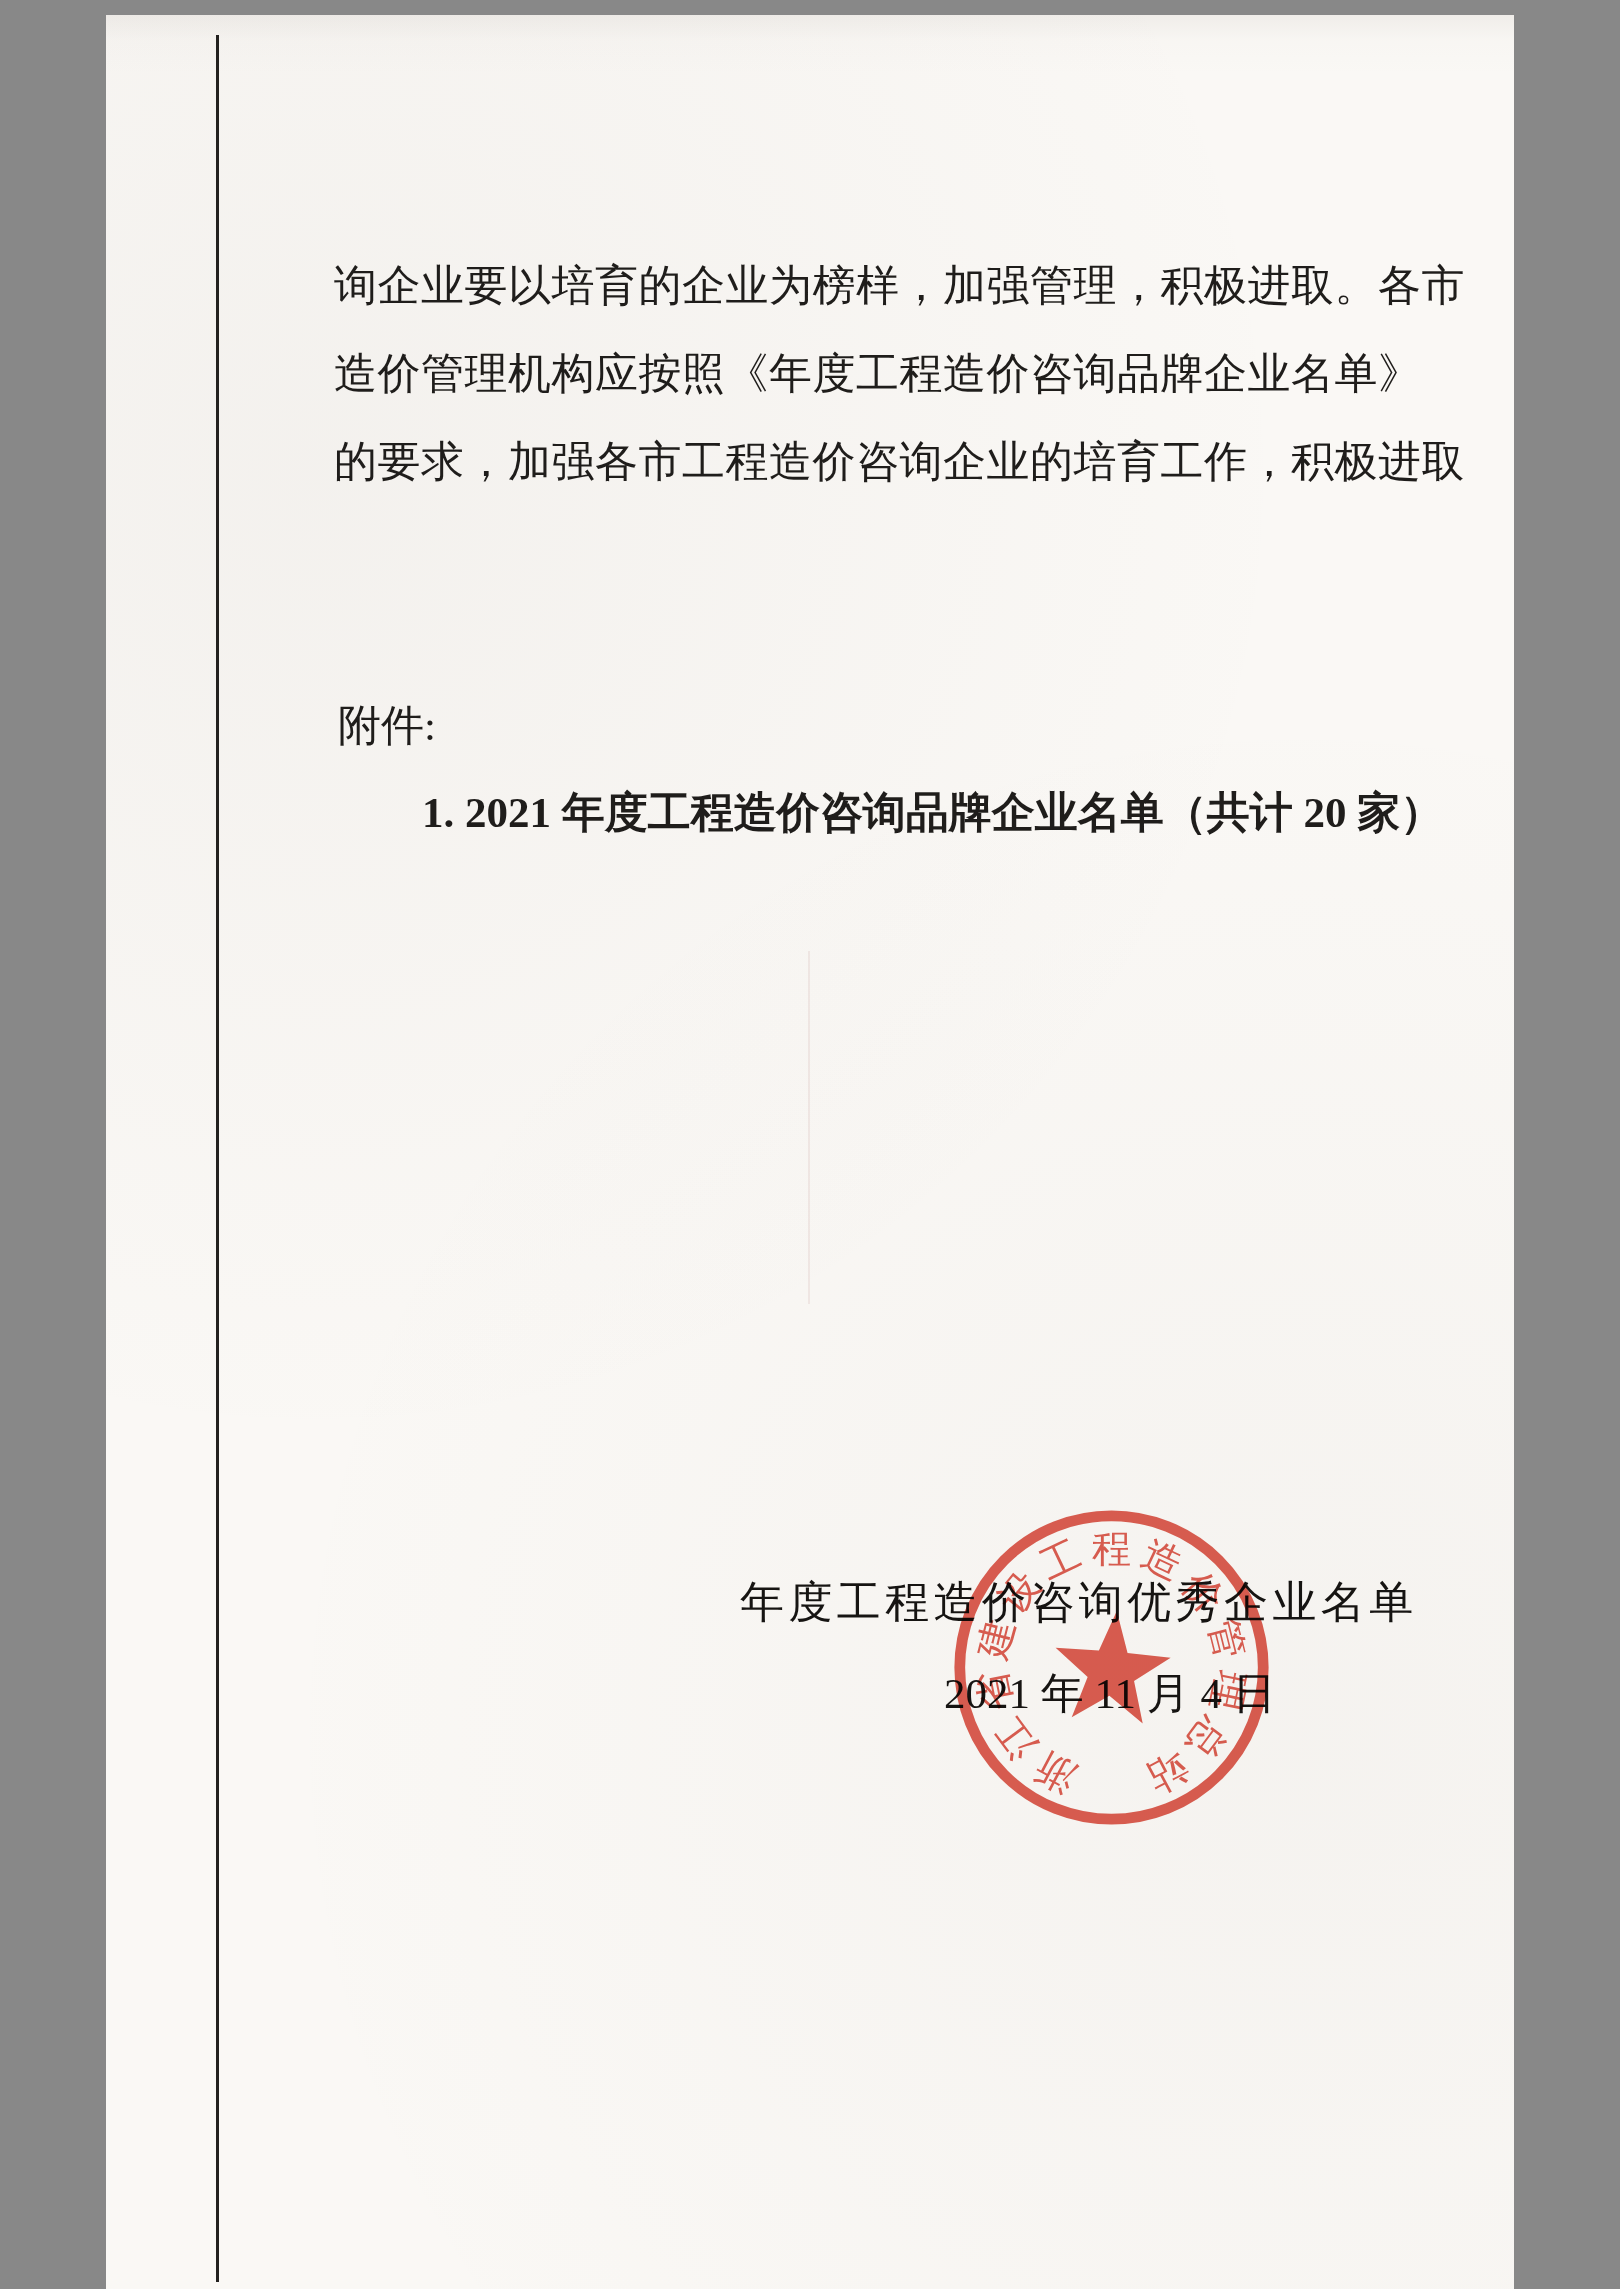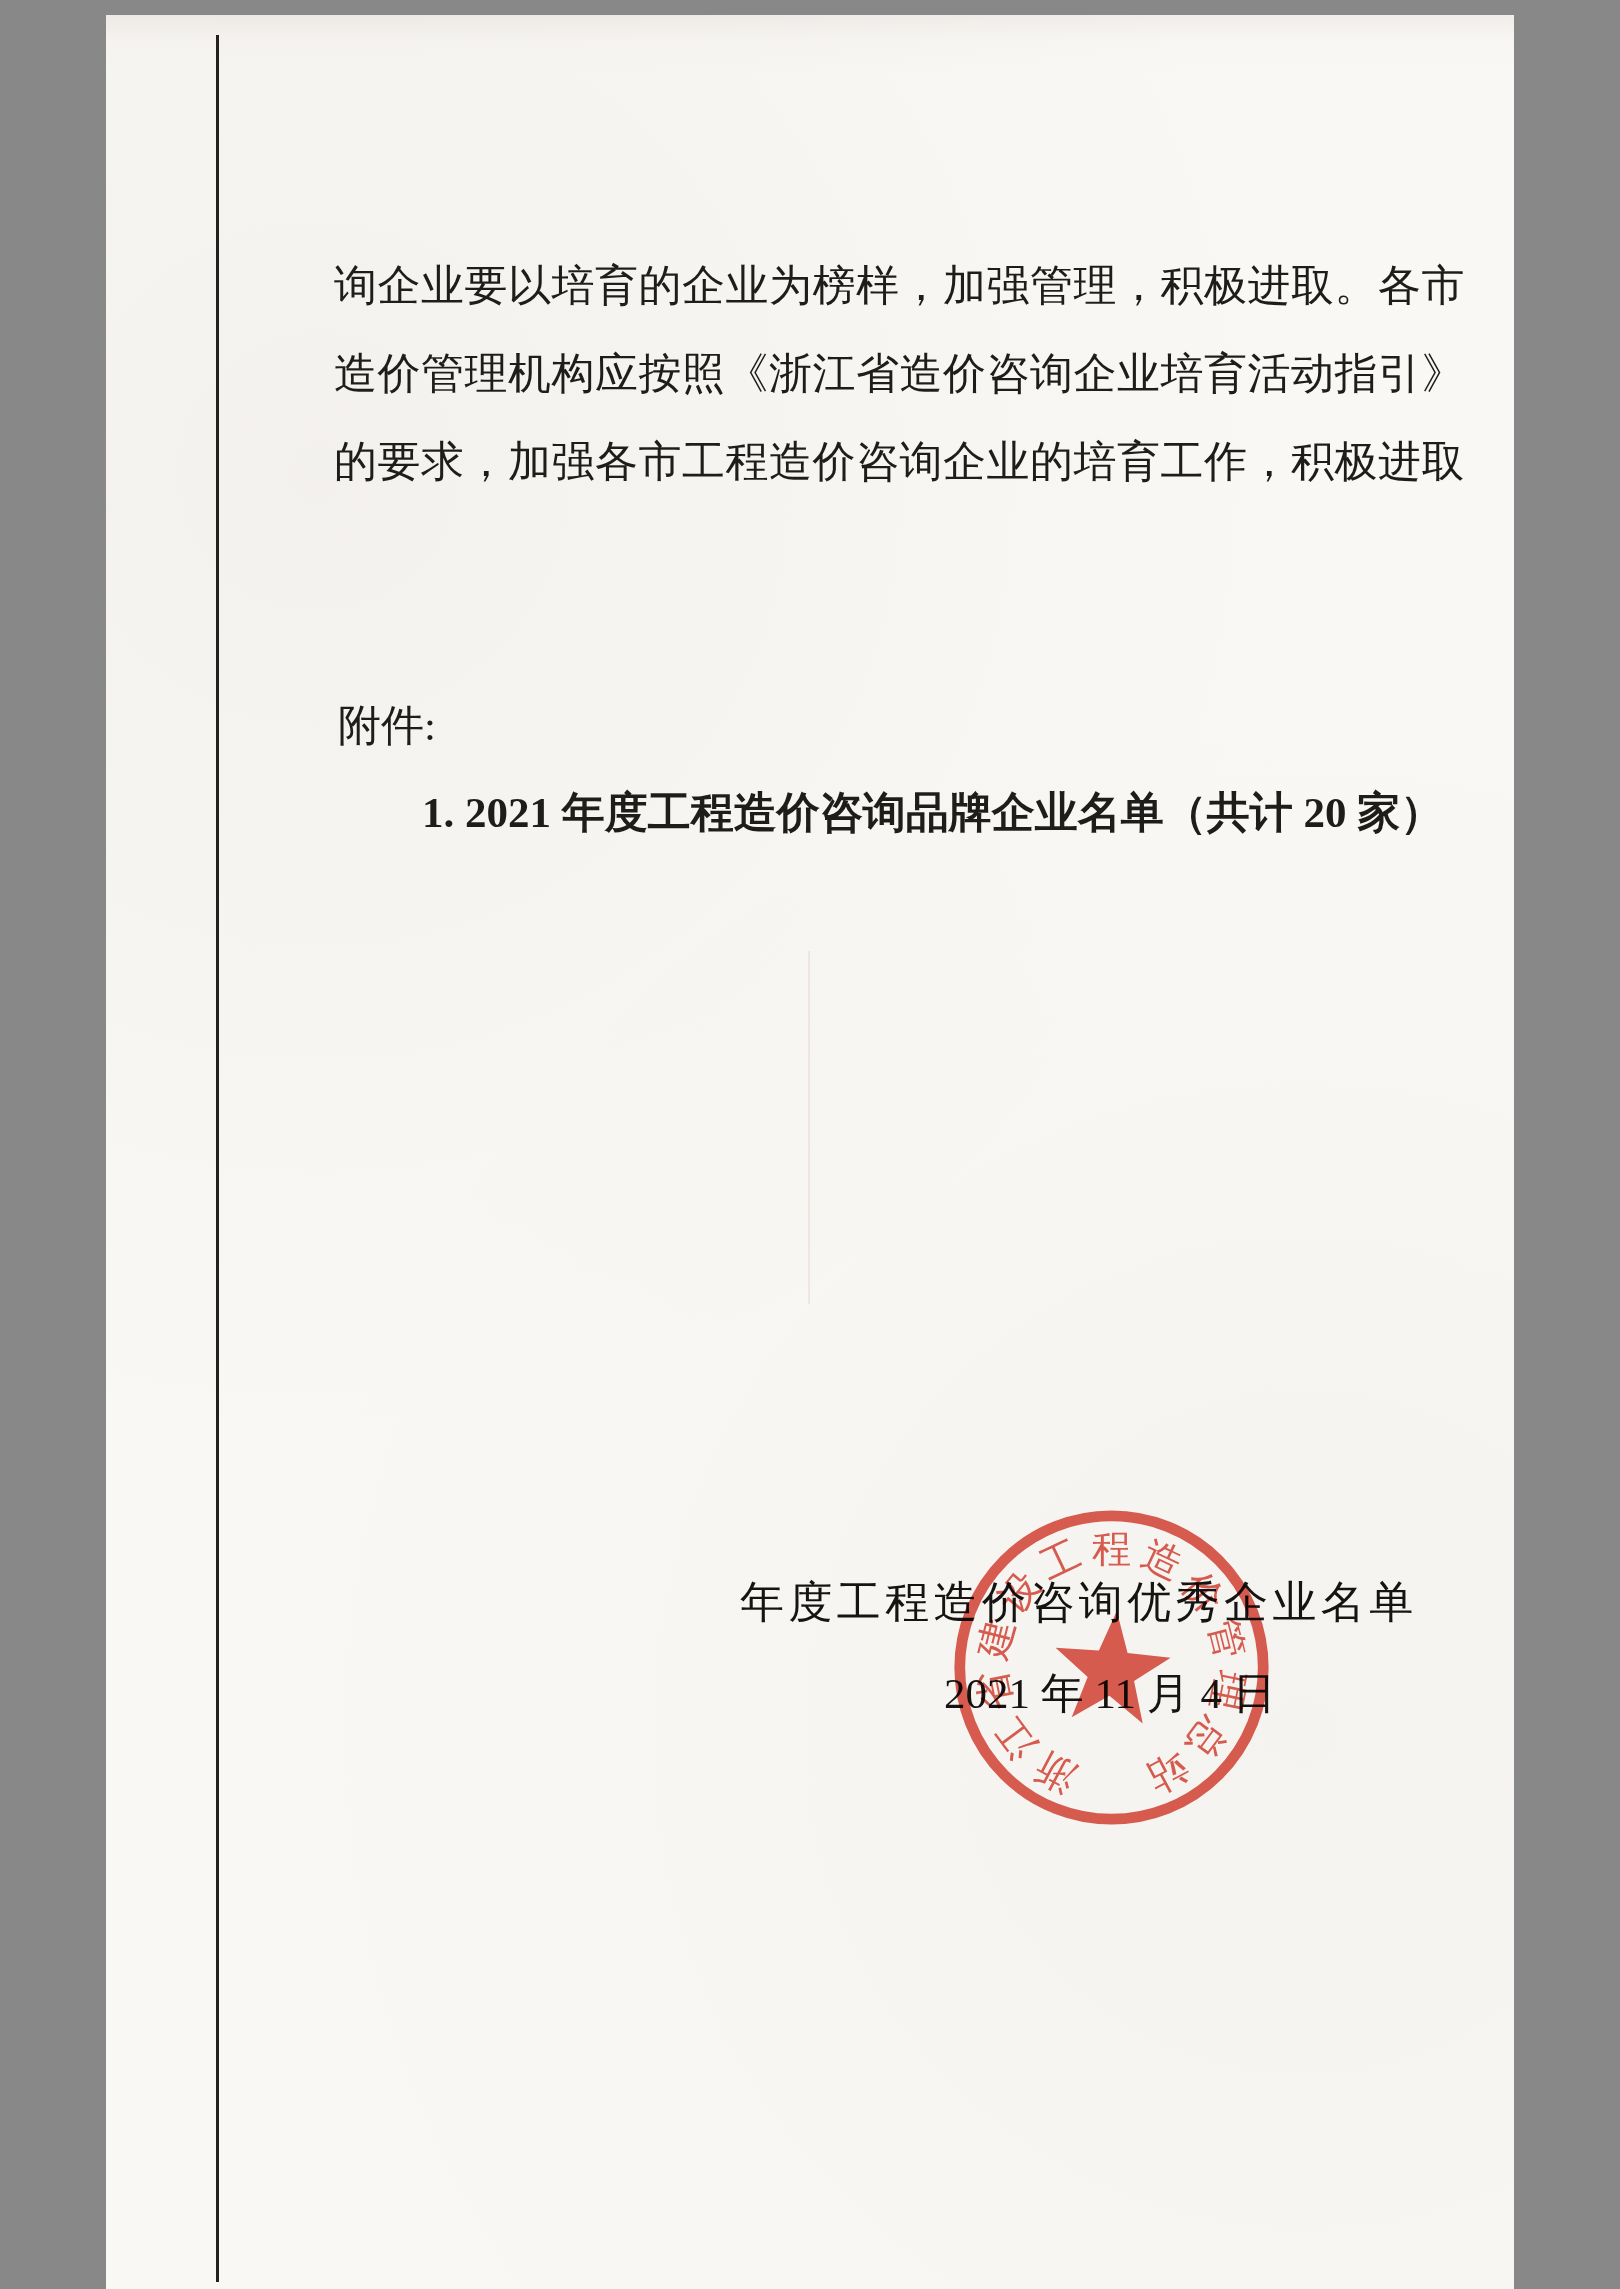--- a/index.html
+++ b/index.html
@@ -116,21 +116,21 @@
   <div class="margin-line"></div>
 
   <svg class="corner-mark" viewBox="0 0 80 110">
     <circle cx="13" cy="10" r="2" fill="#9a948e" opacity="0.6"></circle>
     <path d="M 38 40 Q 58 60 58 83 Q 57 95 46 92" fill="none" stroke="#b7b0aa" stroke-width="2.5" opacity="0.7"></path>
   </svg>
 
   <div class="crease"></div>
 
   <div class="body-line" style="top:247px">询企业要以培育的企业为榜样，加强管理，积极进取。各市</div>
-  <div class="body-line" style="top:335px">造价管理机构应按照《浙江省造价咨询企业培育活动指引》</div>
+  <div class="body-line" style="top:335px">造价管理机构应按照《年度工程造价咨询品牌企业名单》</div>
   <div class="body-line" style="top:423px">的要求，加强各市工程造价咨询企业的培育工作，积极进取</div>
 
   <div class="attachment-label">附件:</div>
   <div class="attachment-item" style="top:774px">1. 2021 年度工程造价咨询品牌企业名单（共计 20 家）</div>
 
   <div class="signature-org">年度工程造价咨询优秀企业名单</div>
   <div class="signature-date">2021 年 11 月 4 日</div>
 
   <svg class="seal" viewBox="0 0 332 332">
     <g fill="#d63a2a" stroke="none" opacity="0.88">

